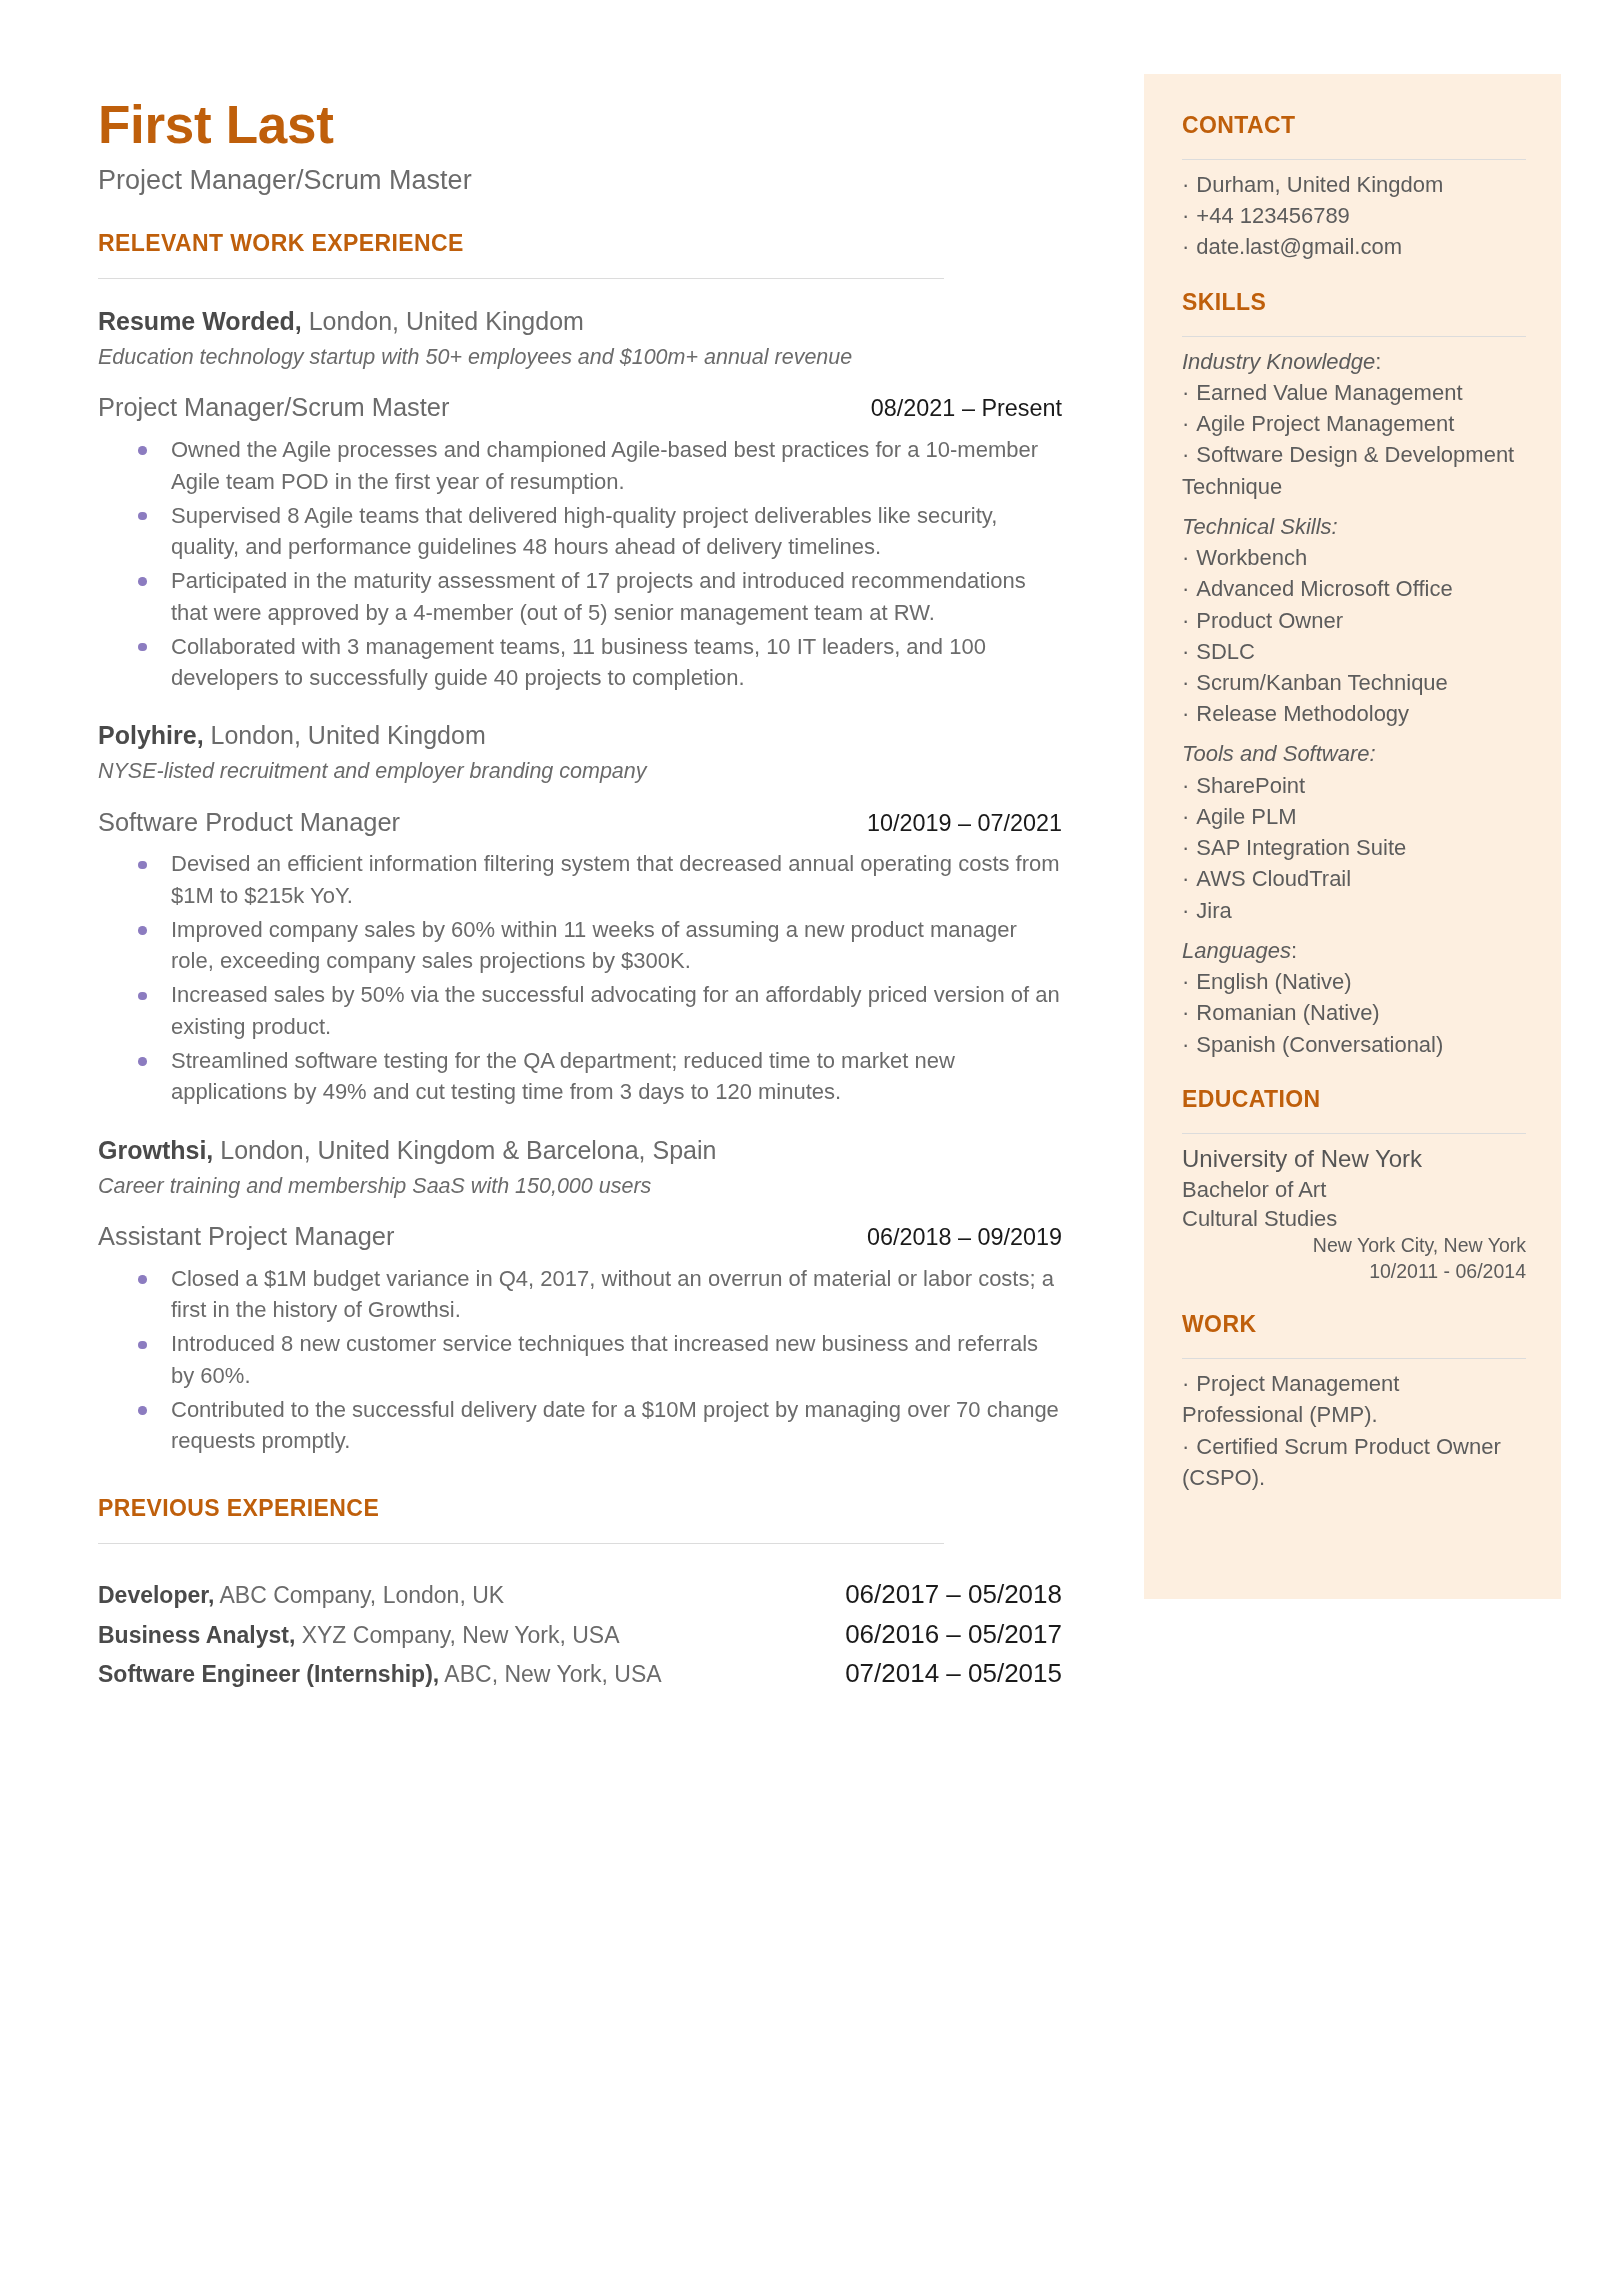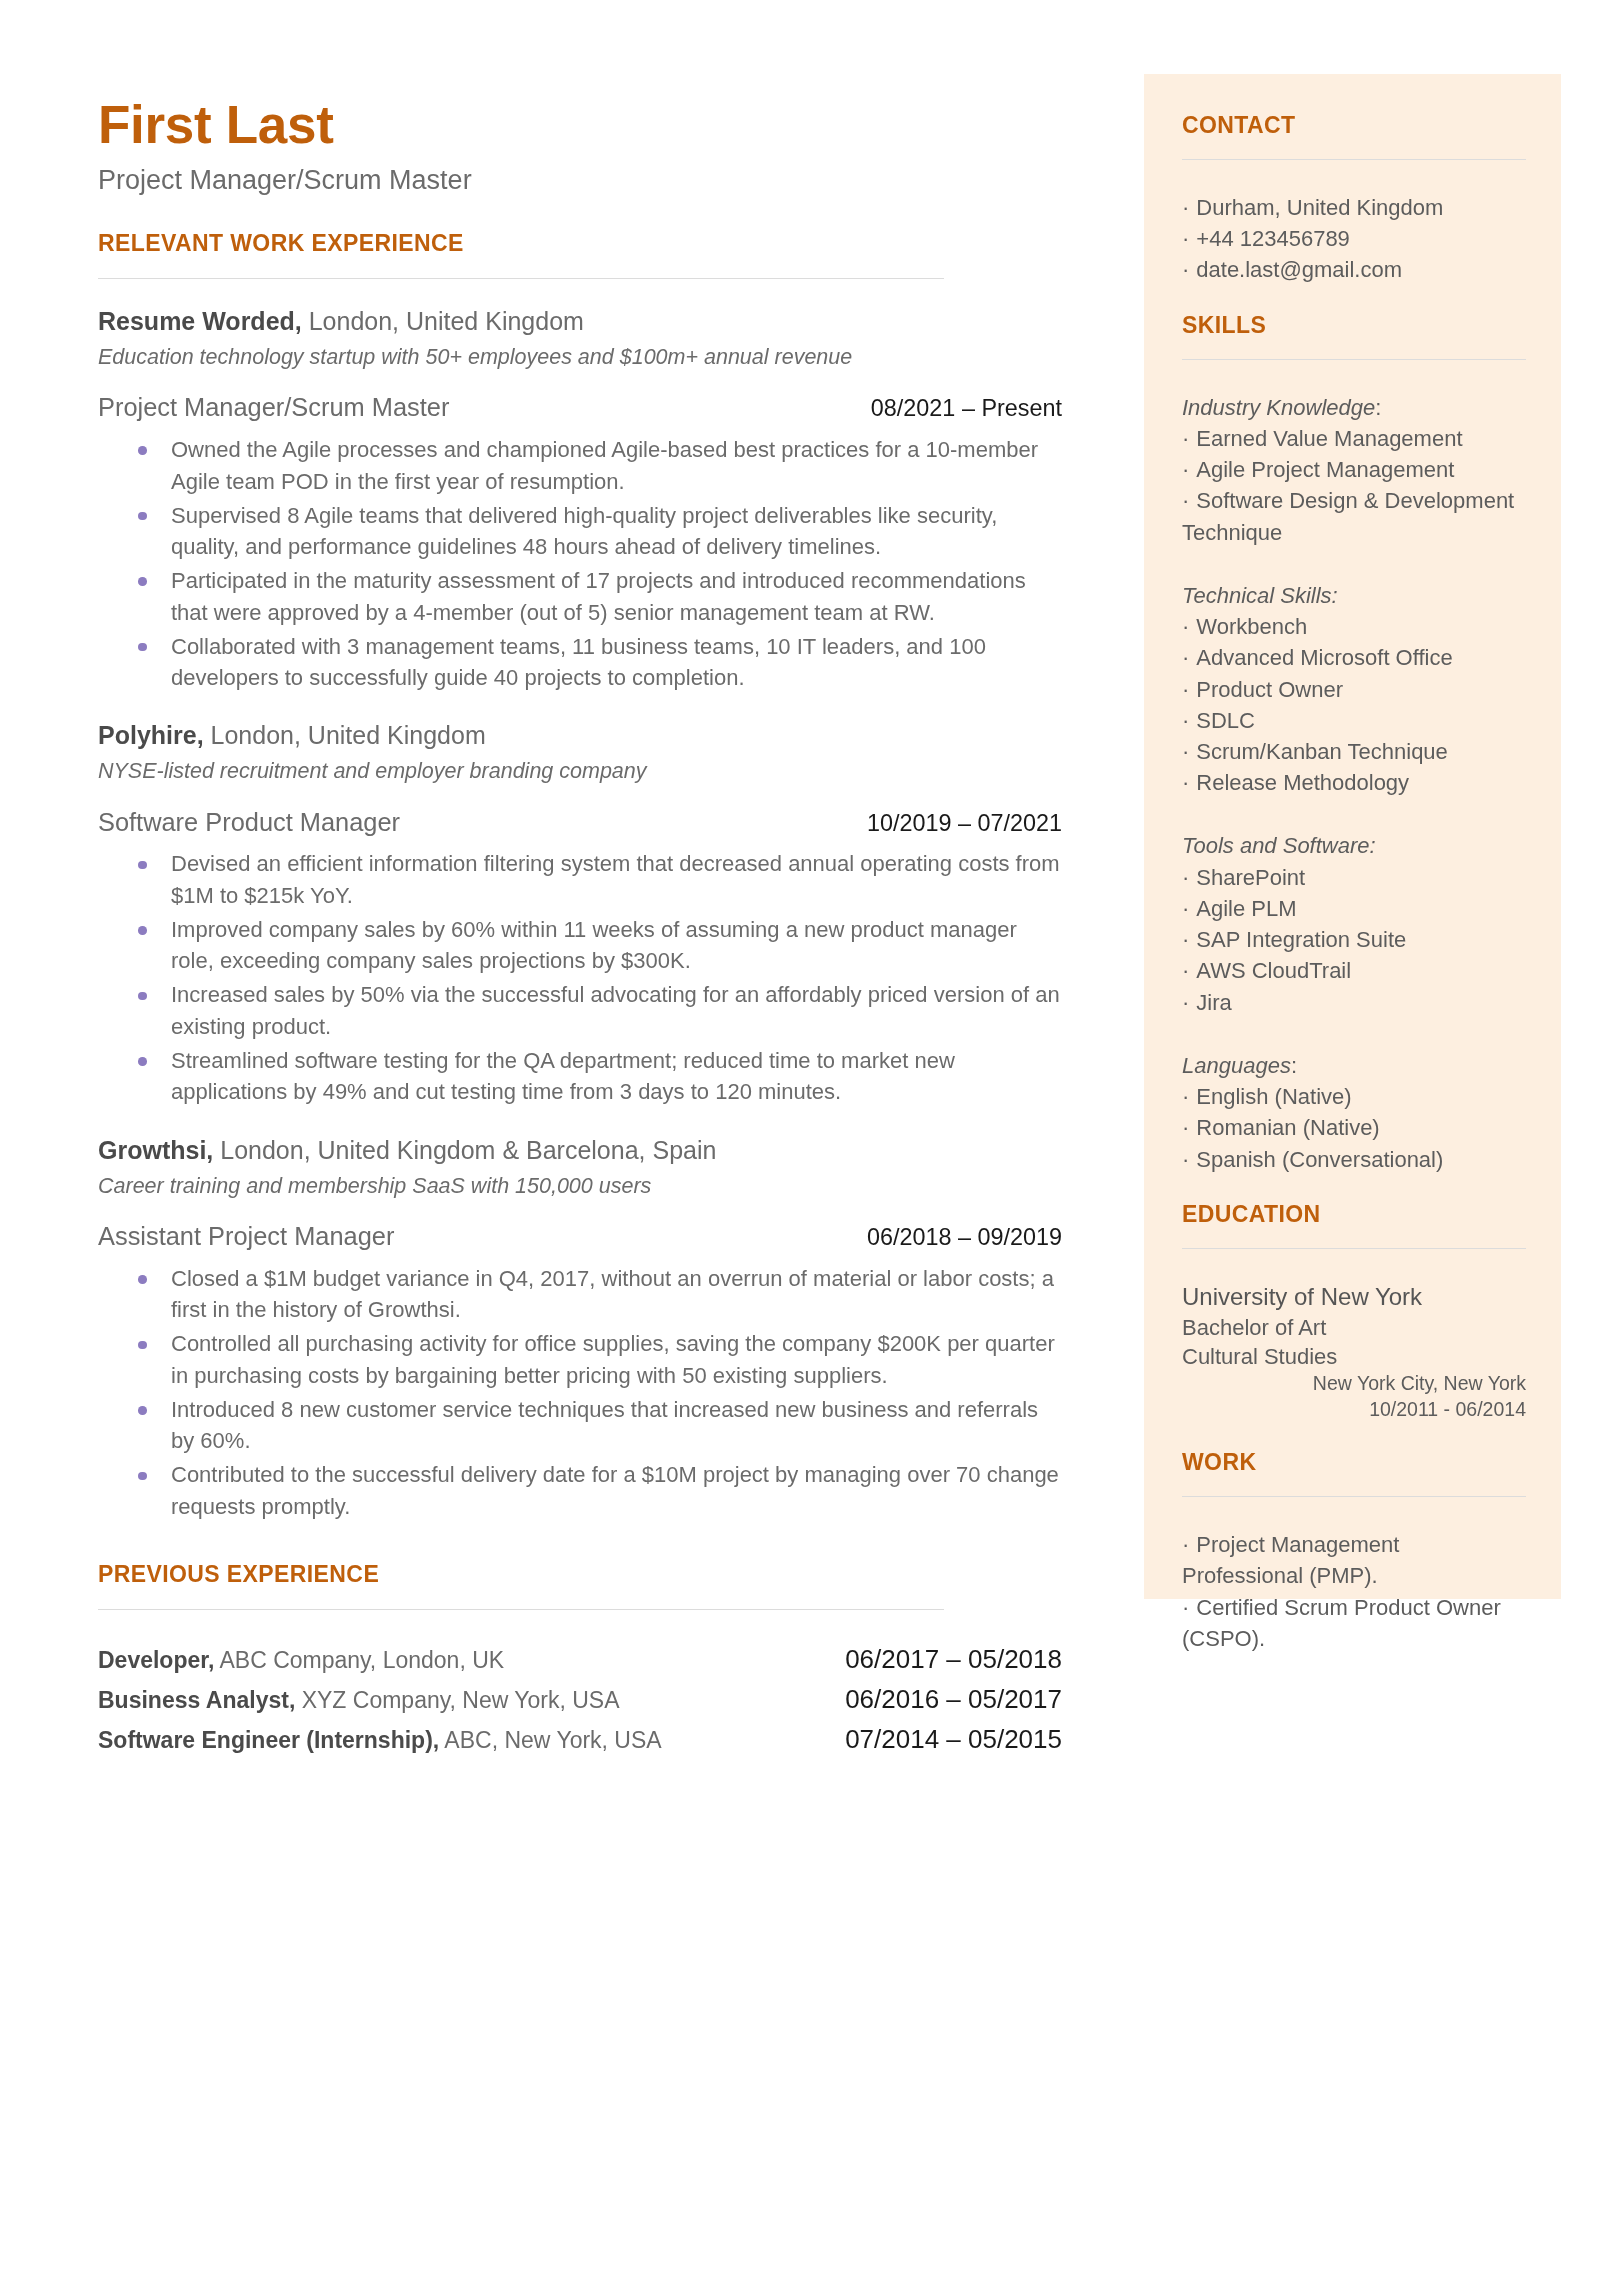--- a/index.html
+++ b/index.html
@@ -38,21 +38,21 @@
     margin: 0;
     line-height: 1.1;
   }
   .side-rule {
     height: 0.7px;
     background: #DCDCDC;
     margin: 21px 0 0 0;
     width: 100%;
   }
   .side-block {
-    margin-top: 32px;
+    margin-top: 9px;
   }
   .side-line {
     color: #5C5C5C;
     font-size: 22px;
     line-height: 1.42;
     font-weight: 300;
     white-space: nowrap;
   }
   .side-line.wrap { white-space: normal; }
   .side-cat {
@@ -229,21 +229,20 @@
 
     <div class="job">
       <div class="job-company"><b>Growthsi,</b><span> London, United Kingdom &amp; Barcelona, Spain</span></div>
       <div class="job-desc">Career training and membership SaaS with 150,000 users</div>
       <div class="job-row">
         <div class="job-title">Assistant Project Manager</div>
         <div class="job-dates">06/2018 – 09/2019</div>
       </div>
       <ul class="bullets">
         <li>Closed a $1M budget variance in Q4, 2017, without an overrun of material or labor costs; a first in the history of Growthsi.</li>
-        <li>Controlled all purchasing activity for office supplies, saving the company $200K per quarter in purchasing costs by bargaining better pricing with 50 existing suppliers.</li>
         <li>Introduced 8 new customer service techniques that increased new business and referrals by 60%.</li>
         <li>Contributed to the successful delivery date for a $10M project by managing over 70 change requests promptly.</li>
       </ul>
     </div>
 
     <div style="height:36px"></div>
     <div class="sec-head">PREVIOUS EXPERIENCE</div>
     <div class="sec-rule"></div>
 
     <div class="prev-list">

